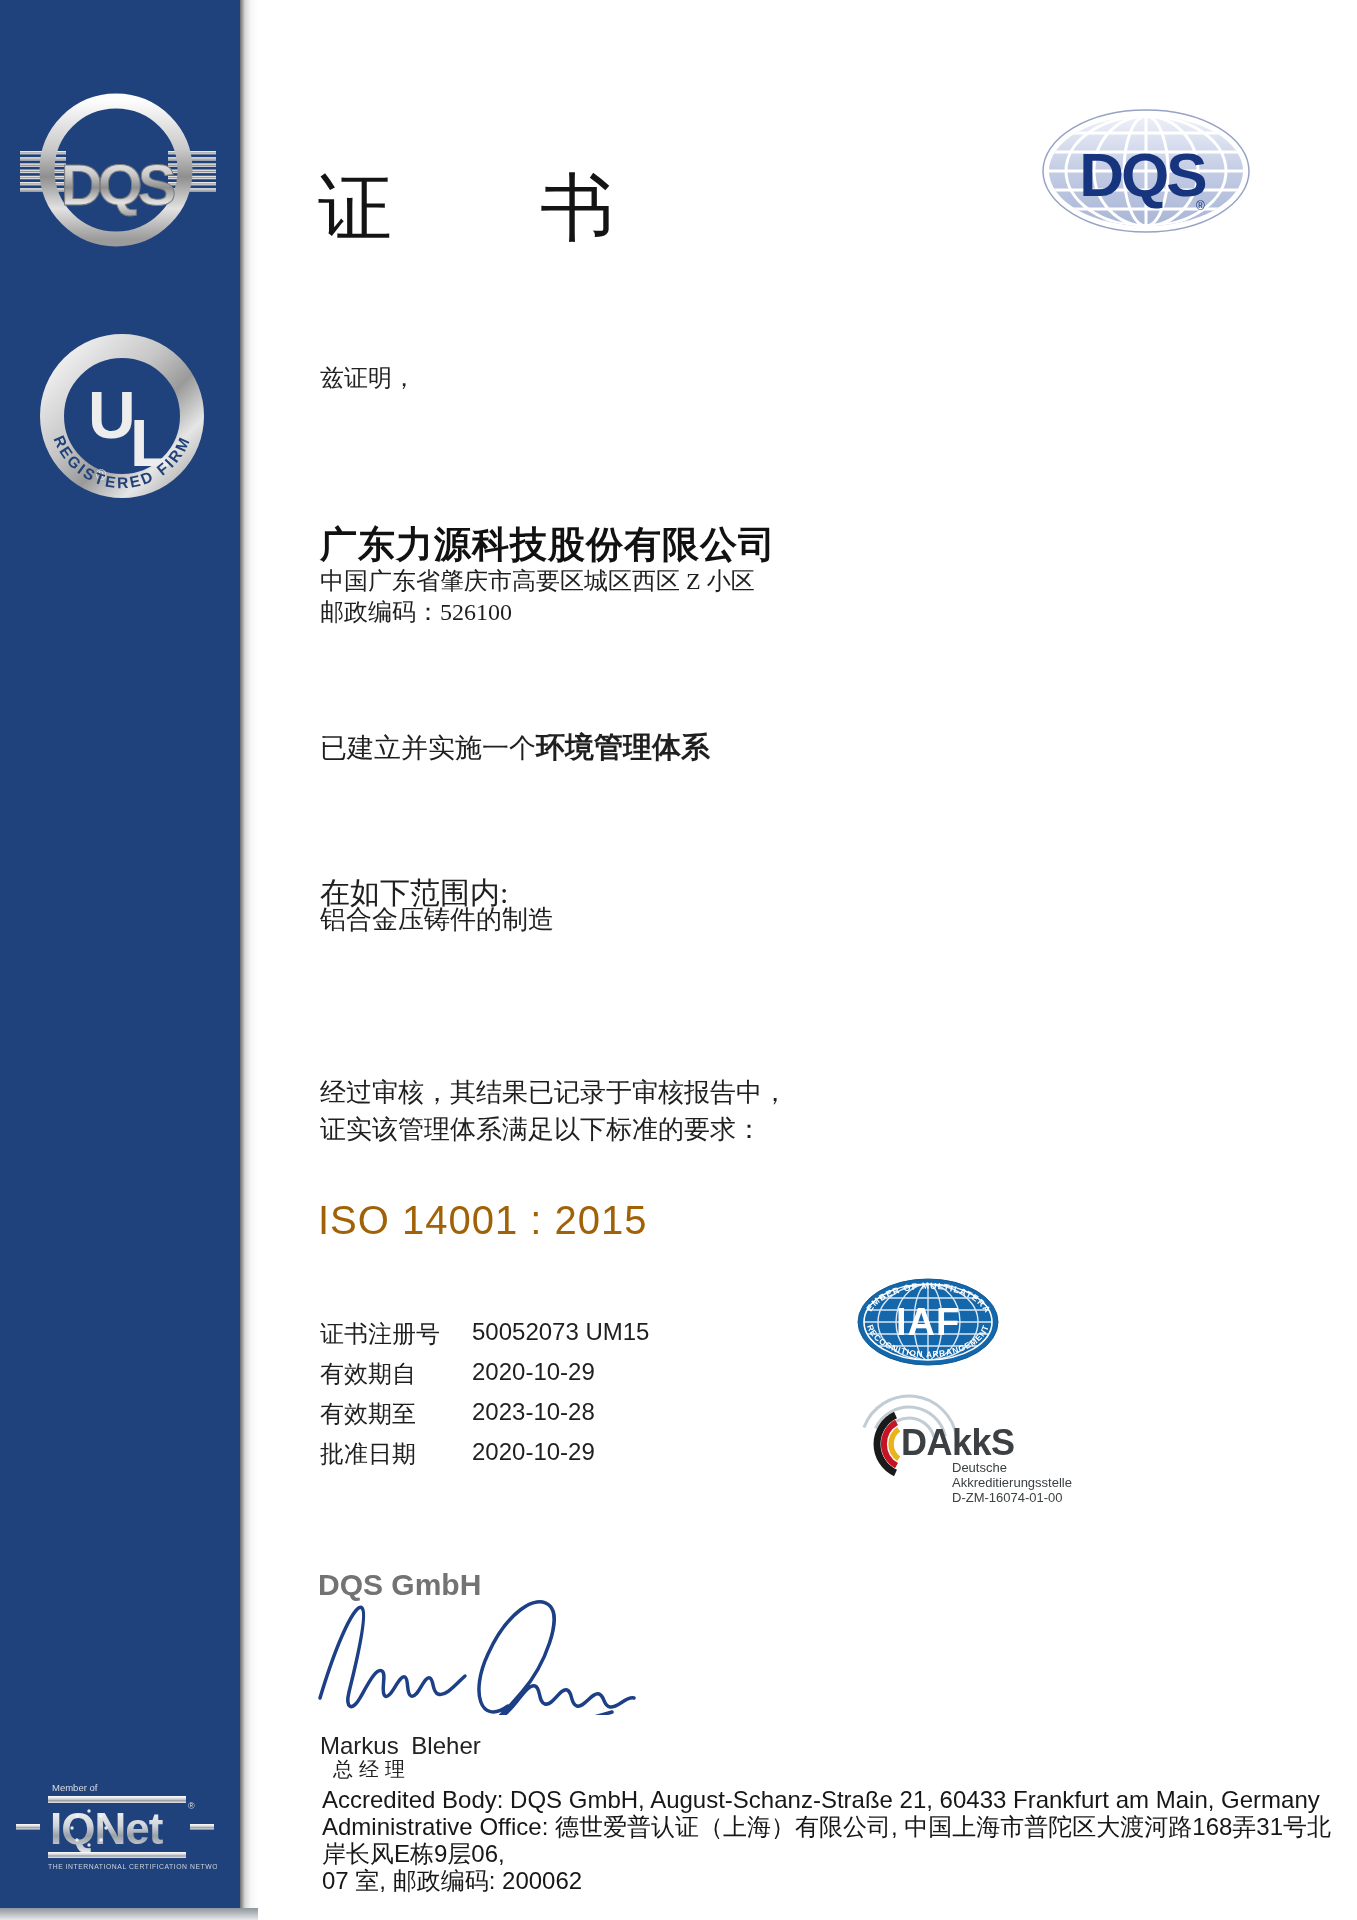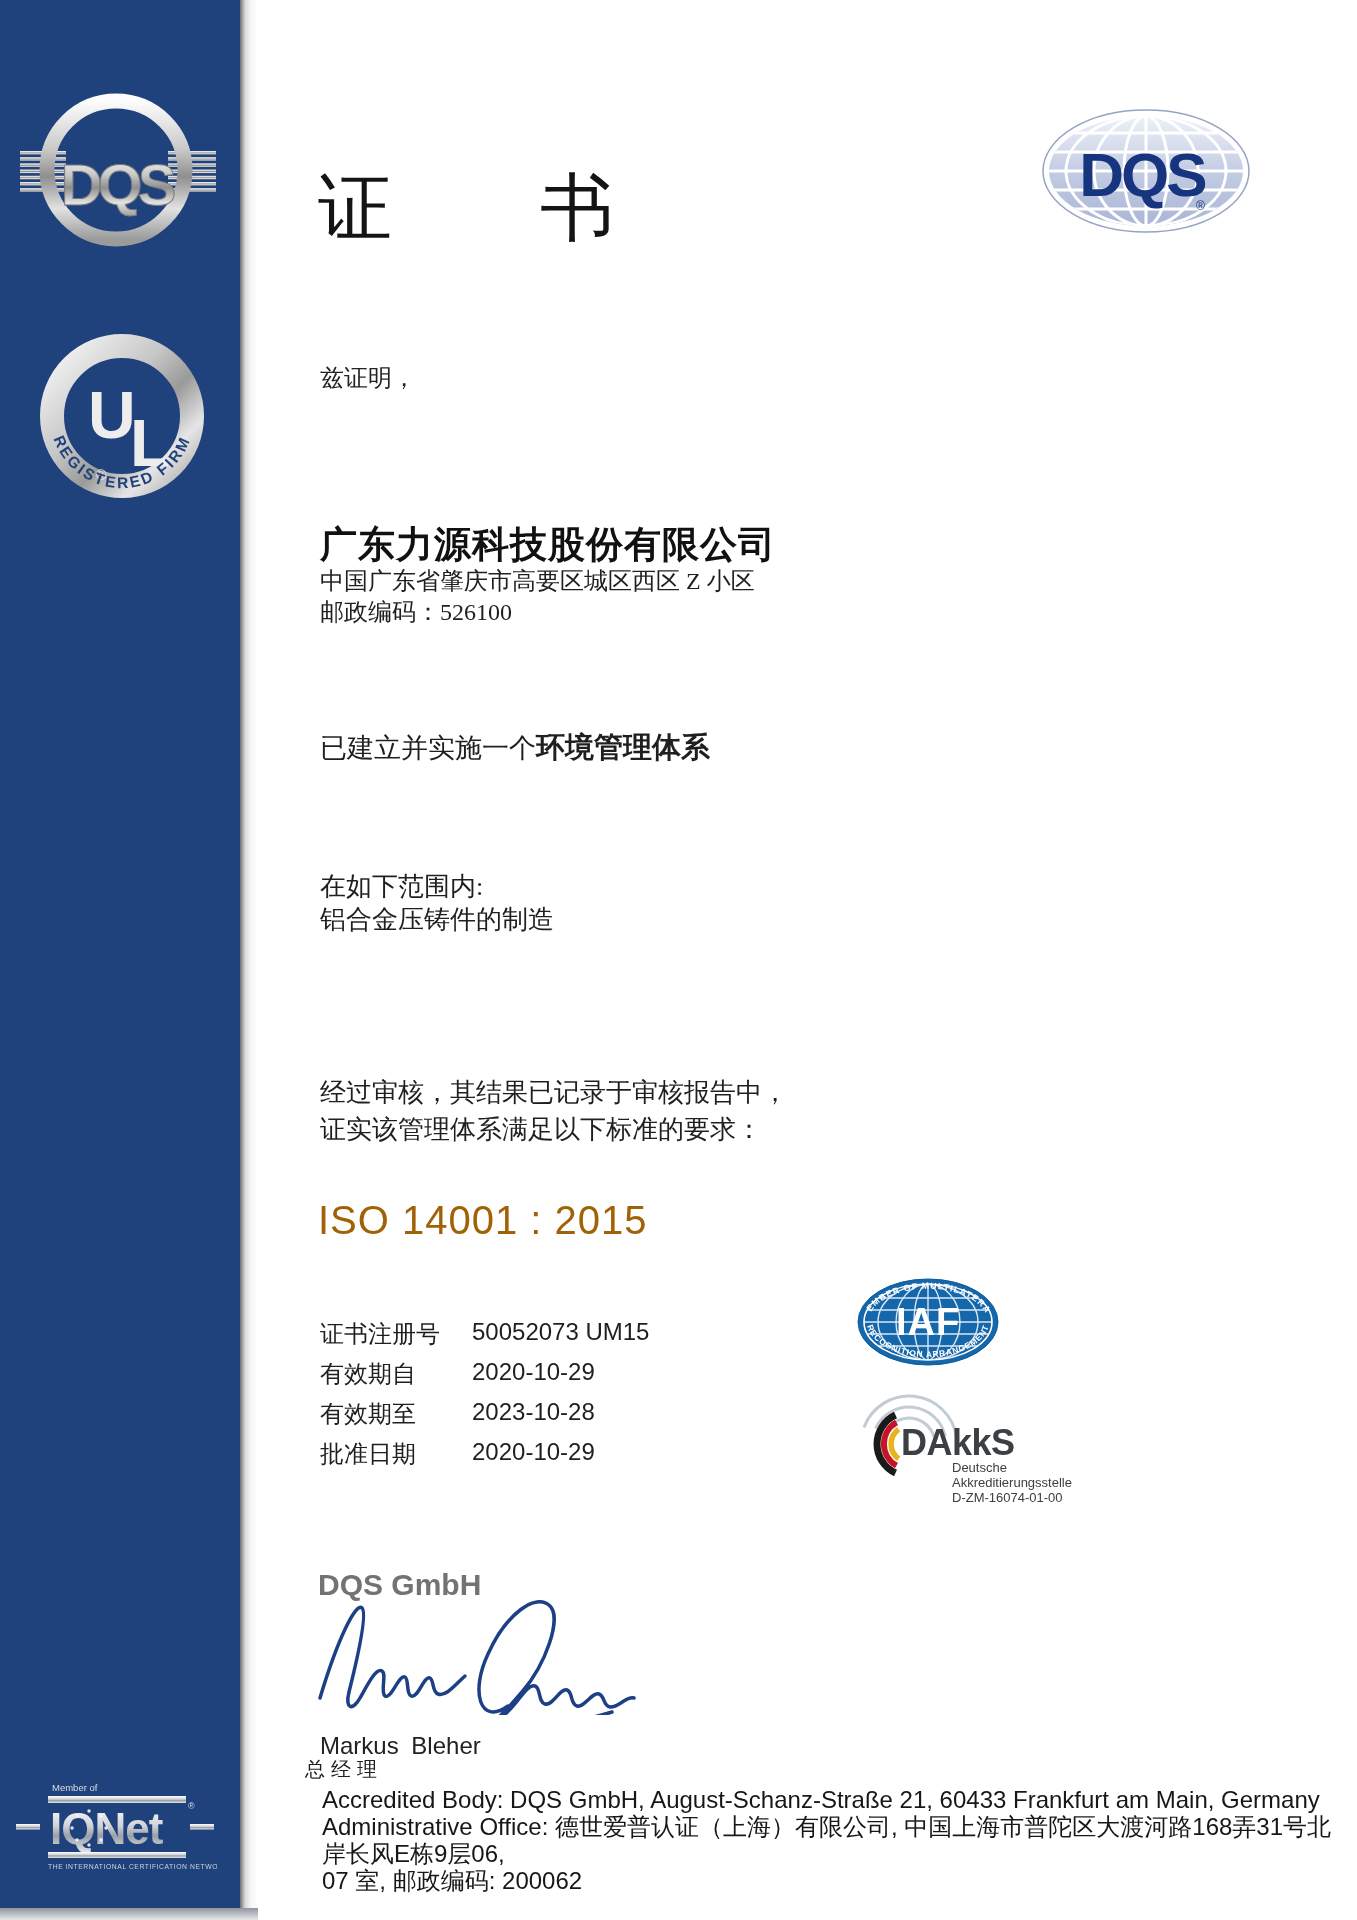--- a/index.html
+++ b/index.html
@@ -15,34 +15,34 @@
   .sidebar-bottom-edge{position:absolute;left:0;top:1908px;width:258px;height:12px;
       background:linear-gradient(to bottom,#8f959c,#e6e8ea);}
 
   .title{left:318px;top:118px;font-size:74px;font-weight:400;color:#141414;line-height:1.1;}
   .intro{left:320px;top:338px;font-size:24px;color:#222;}
   .company{left:320px;top:483px;font-size:37px;font-weight:bold;letter-spacing:1px;color:#111;}
   .addr1{left:320px;top:541px;font-size:24px;}
   .addr2{left:320px;top:572px;font-size:24px;}
   .system{left:320px;top:701px;font-size:27px;}
   .system b{font-size:29px;}
-  .scope-label{left:320px;top:843px;font-size:26px;}
+  .scope-label{left:320px;top:843px;font-size:30px;}
   .scope-text{left:320px;top:876px;font-size:26px;}
   .audit1{left:320px;top:1049px;font-size:26px;}
   .audit2{left:320px;top:1086px;font-size:26px;}
   .standard{left:318px;top:1158px;font-size:40px;font-weight:normal;letter-spacing:1px;color:#a16207;}
 
   .details{left:320px;top:1318px;}
   .drow{height:40px;display:flex;align-items:flex-start;}
   .dlabel{width:152px;font-size:24px;font-family:"Liberation Serif","DejaVu Serif",serif;}
   .dvalue{font-size:24px;font-family:"Liberation Sans","DejaVu Sans",sans-serif;}
 
   .issuer{left:318px;top:1538px;font-size:30px;font-weight:bold;color:#737373;}
   .signer-name{left:320px;top:1708px;font-size:24px;word-spacing:6px;color:#222;}
-  .signer-title{left:305px;top:1736px;font-size:20px;letter-spacing:6px;text-align:center;}
+  .signer-title{left:333px;top:1736px;font-size:20px;letter-spacing:6px;text-align:center;}
 
   .footer{left:322px;top:1786px;width:1010px;font-size:24px;line-height:27px;color:#171717;}
 </style>
 </head>
 <body>
 
 <div class="page">
 
   <aside class="sidebar">
 

